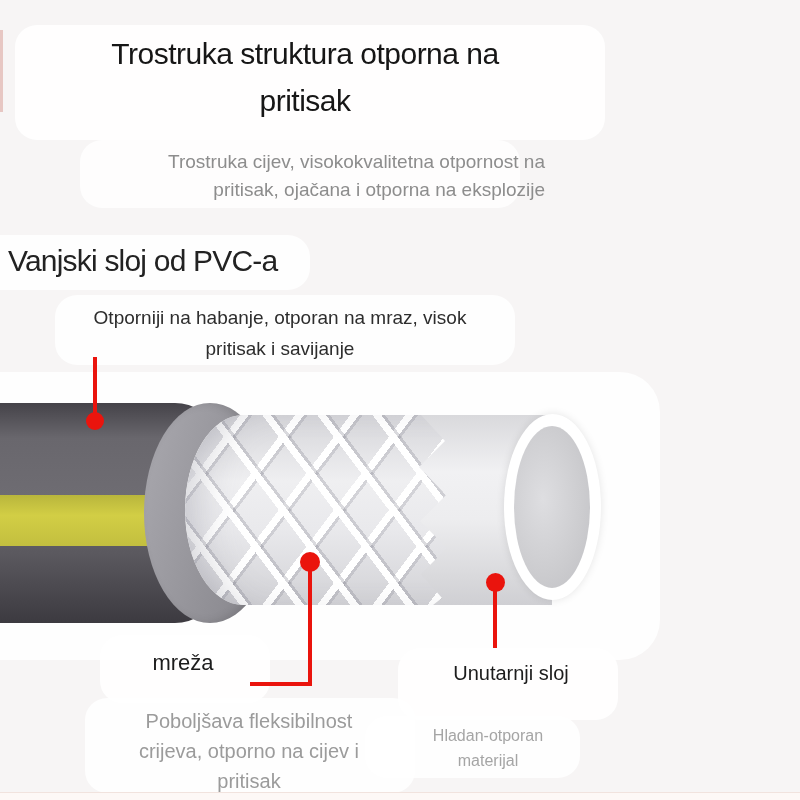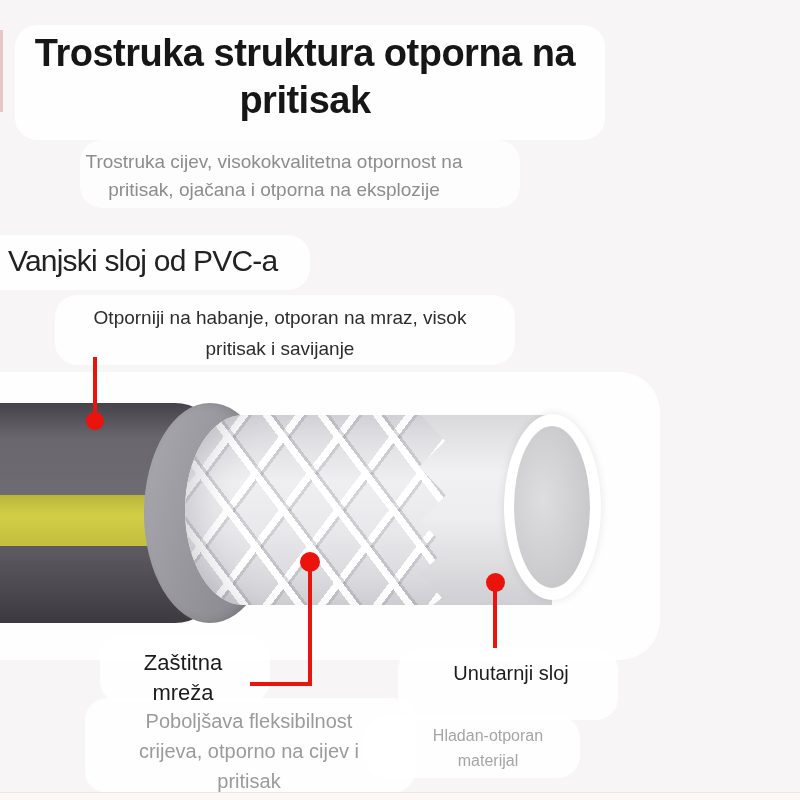--- a/index.html
+++ b/index.html
@@ -17,25 +17,25 @@
     position:relative;
     overflow:hidden;
     color:#1c1c1c;
   }
   .abs{position:absolute;}
   .patch{position:absolute;background:#ffffff;border-radius:22px;}
 
   
   .title{
     left:5px;top:30px;width:600px;text-align:center;
-    font-size:38px;font-weight:700;letter-spacing:-0.5px;
+    font-size:30px;font-weight:400;letter-spacing:-0.5px;
     line-height:47px;color:#161616;
   }
   .subtitle{
-    left:24px;top:148px;width:500px;text-align:center;
+    left:45px;top:148px;width:500px;text-align:right;
     font-size:19px;font-weight:400;line-height:28px;color:#8d8d8d;
   }
   .heading-outer{
     left:8px;top:244px;width:400px;text-align:left;
     font-size:30px;font-weight:400;letter-spacing:-0.8px;color:#222222;
   }
   .note-outer{
     left:30px;top:302px;width:500px;text-align:center;
     font-size:19px;line-height:31px;color:#2d2d2d;
   }
@@ -162,21 +162,20 @@
 <div class="c-dot dot-outer"></div>
 
 <div class="c-dot dot-mesh"></div>
 <div class="c-line line-mesh-v"></div>
 <div class="c-line line-mesh-h"></div>
 
 <div class="c-dot dot-inner"></div>
 <div class="c-line line-inner"></div>
 
 <div class="abs label-mesh">
-  <div>Zaštitna</div>
   <div>mreža</div>
 </div>
 <div class="abs note-mesh">
   <div>Poboljšava fleksibilnost</div>
   <div>crijeva, otporno na cijev i</div>
   <div>pritisak</div>
 </div>
 
 <div class="abs label-inner">
   <div>Unutarnji sloj</div>

